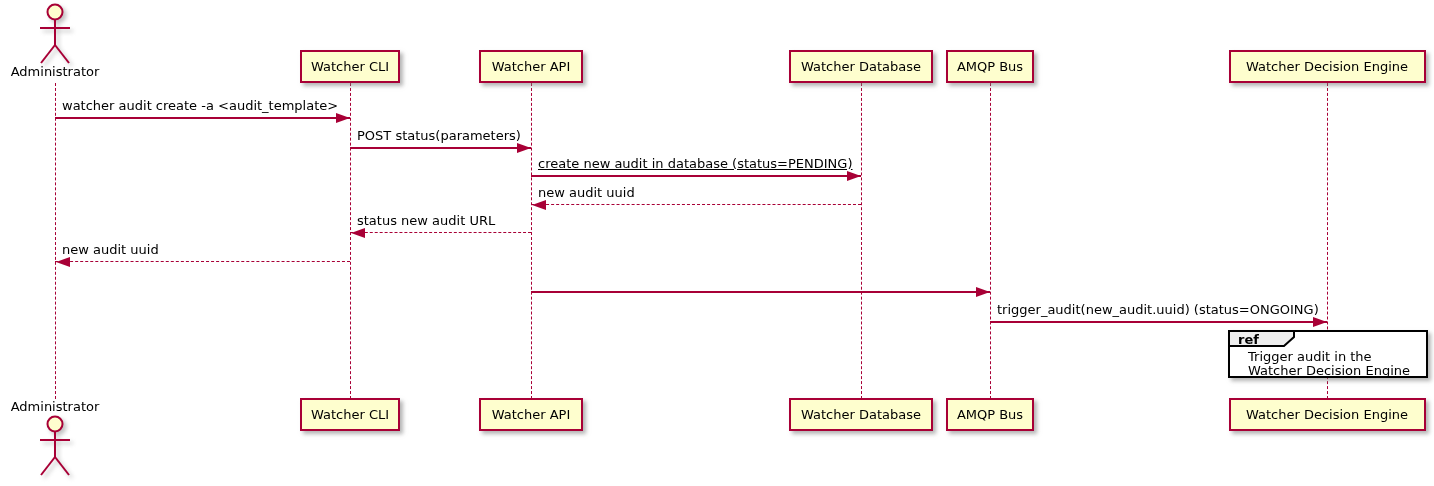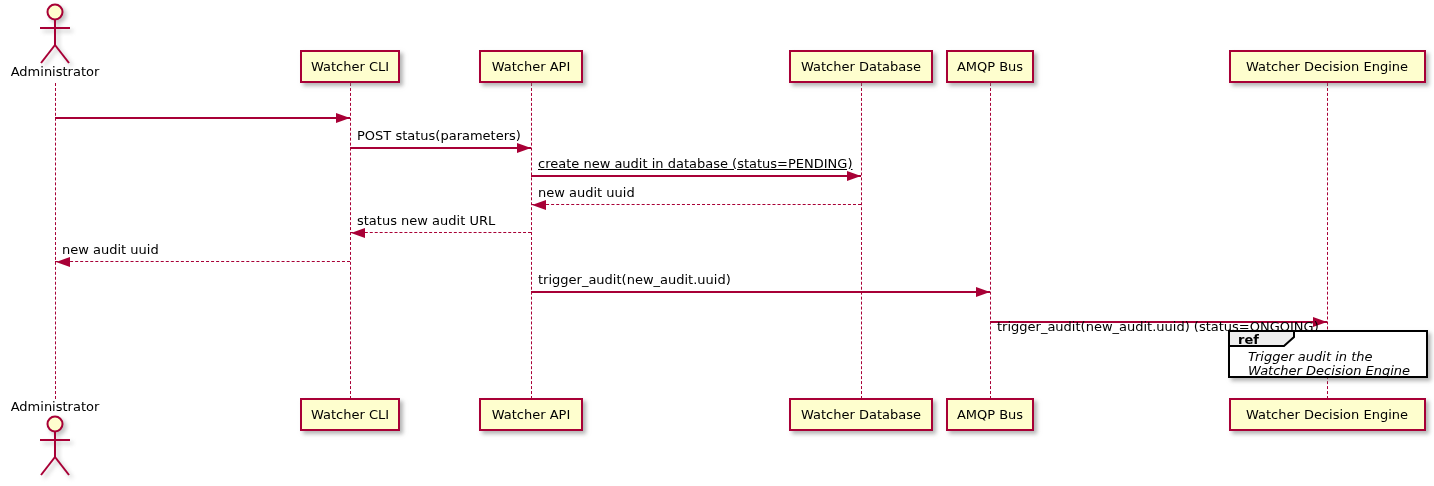--- a/index.html
+++ b/index.html
@@ -31,21 +31,21 @@
   .arrowhead.left  { border-top:5px solid transparent; border-bottom:5px solid transparent; border-right:14px solid #A80036; }
   .ref-box {
     position:absolute; left:1228px; top:330px; width:200px; height:48px;
     background:#ffffff; border:2px solid #000000; box-sizing:border-box;
     box-shadow:3px 3px 4px rgba(120,120,120,0.55); z-index:5;
   }
   .ref-tab { position:absolute; left:-2px; top:-2px; z-index:6; }
   .ref-keyword {
     position:absolute; left:8px; top:0px; font-weight:bold; z-index:7; white-space:nowrap;
   }
-  .ref-line { position:absolute; left:18px; white-space:nowrap; z-index:7;font-style:italic; }
+  .ref-line { position:absolute; left:18px; white-space:nowrap; z-index:7; }
   .ref-line.l1 { top:17px; }
   .ref-line.l2 { top:31px; }
 </style>
 </head>
 <body>
 
 <div id="canvas">
 
   <div class="ref-box">
     <svg class="ref-tab" width="70" height="18" viewBox="0 0 70 18">
@@ -83,34 +83,34 @@
         <circle cx="23" cy="9" r="7.5" fill="#FEFECE" stroke="#A80036" stroke-width="2"></circle>
         <line x1="23" y1="16.5" x2="23" y2="42" stroke="#A80036" stroke-width="2"></line>
         <line x1="8" y1="25" x2="38" y2="25" stroke="#A80036" stroke-width="2"></line>
         <line x1="23" y1="42" x2="9" y2="60" stroke="#A80036" stroke-width="2"></line>
         <line x1="23" y1="42" x2="37" y2="60" stroke="#A80036" stroke-width="2"></line>
       </svg></div>
     <div class="actor-label" style="left: -15px; top: 64px;">Administrator</div>
     <div class="actor-label" style="left: -15px; top: 399px;">Administrator</div>
     <div class="msg-line solid" style="left: 55px; top: 117px; width: 295px;"></div>
     <div class="arrowhead right" style="left: 336px; top: 113px;"></div>
+    <div class="msg-label" style="left: 62px; top: 98px;">watcher audit create -a &lt;audit_template&gt;</div>
     <div class="msg-line solid" style="left: 350px; top: 147px; width: 181px;"></div>
     <div class="arrowhead right" style="left: 517px; top: 143px;"></div>
     <div class="msg-label" style="left: 357px; top: 128px;">POST status(parameters)</div>
     <div class="msg-line solid" style="left: 531px; top: 175px; width: 330px;"></div>
     <div class="arrowhead right" style="left: 847px; top: 171px;"></div>
     <div class="msg-label" style="left: 538px; top: 156px; text-decoration: underline;">create new audit in database (status=PENDING)</div>
     <div class="msg-line dashed" style="left: 531px; top: 204px; width: 330px;"></div>
     <div class="arrowhead left" style="left: 532px; top: 200px;"></div>
     <div class="msg-label" style="left: 538px; top: 185px;">new audit uuid</div>
     <div class="msg-line dashed" style="left: 350px; top: 232px; width: 181px;"></div>
     <div class="arrowhead left" style="left: 351px; top: 228px;"></div>
     <div class="msg-label" style="left: 357px; top: 213px;">status new audit URL</div>
     <div class="msg-line dashed" style="left: 55px; top: 261px; width: 295px;"></div>
     <div class="arrowhead left" style="left: 56px; top: 257px;"></div>
     <div class="msg-label" style="left: 62px; top: 242px;">new audit uuid</div>
     <div class="msg-line solid" style="left: 531px; top: 291px; width: 459px;"></div>
     <div class="arrowhead right" style="left: 976px; top: 287px;"></div>
-    <div class="msg-label" style="left: 538px; top: 272px;">trigger_audit(new_audit.uuid)</div>
     <div class="msg-line solid" style="left: 990px; top: 321px; width: 337px;"></div>
     <div class="arrowhead right" style="left: 1313px; top: 317px;"></div>
-    <div class="msg-label" style="left: 997px; top: 319px;">trigger_audit(new_audit.uuid) (status=ONGOING)</div>
+    <div class="msg-label" style="left: 997px; top: 302px;">trigger_audit(new_audit.uuid) (status=ONGOING)</div>
   </div>
 
 </body></html>

